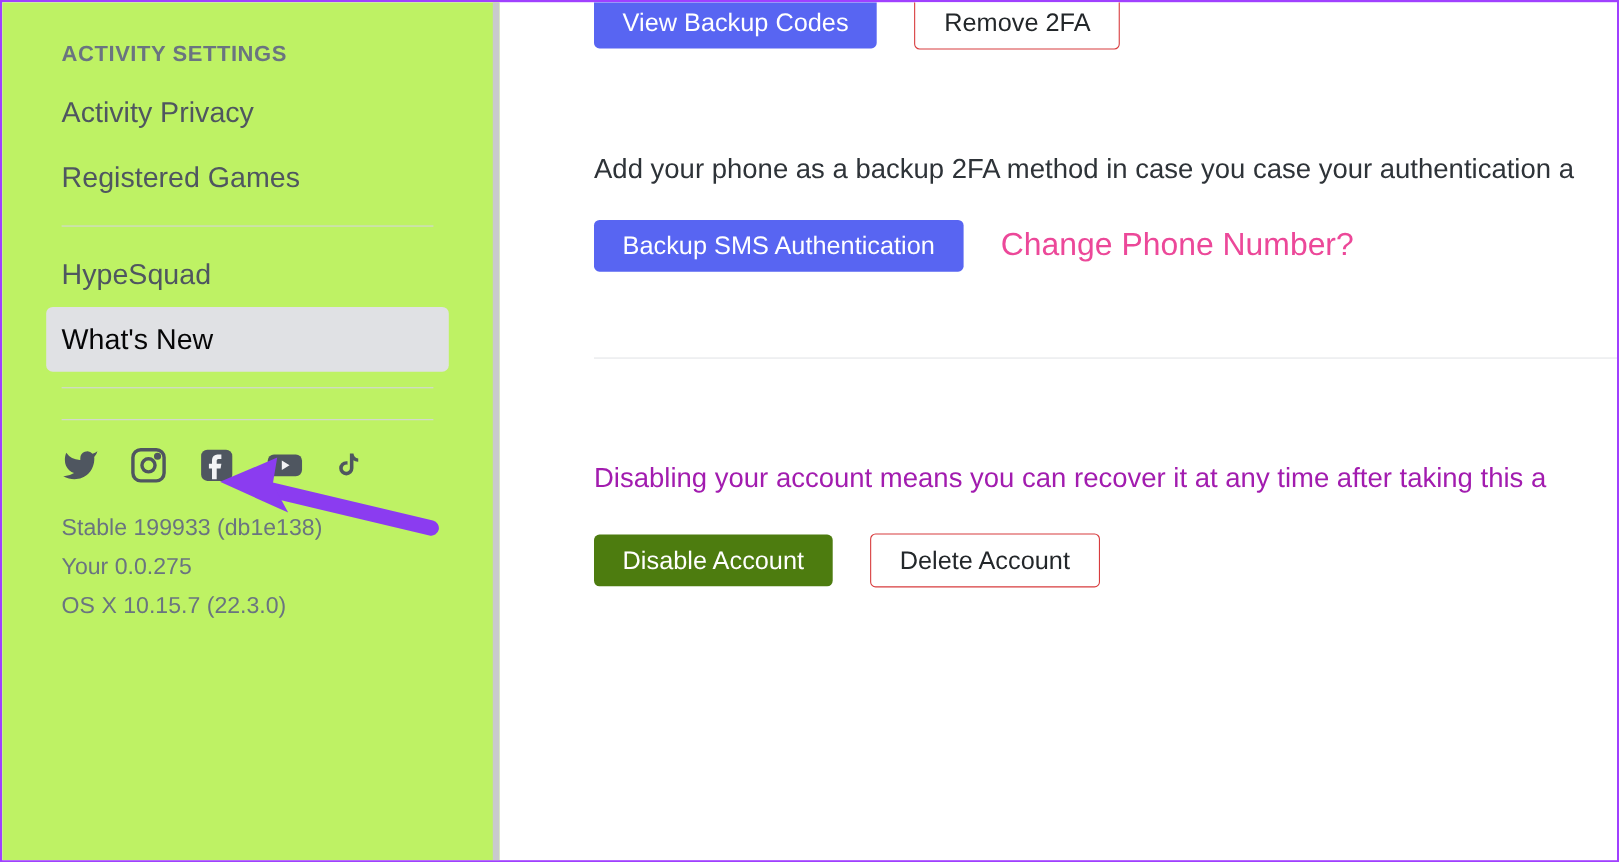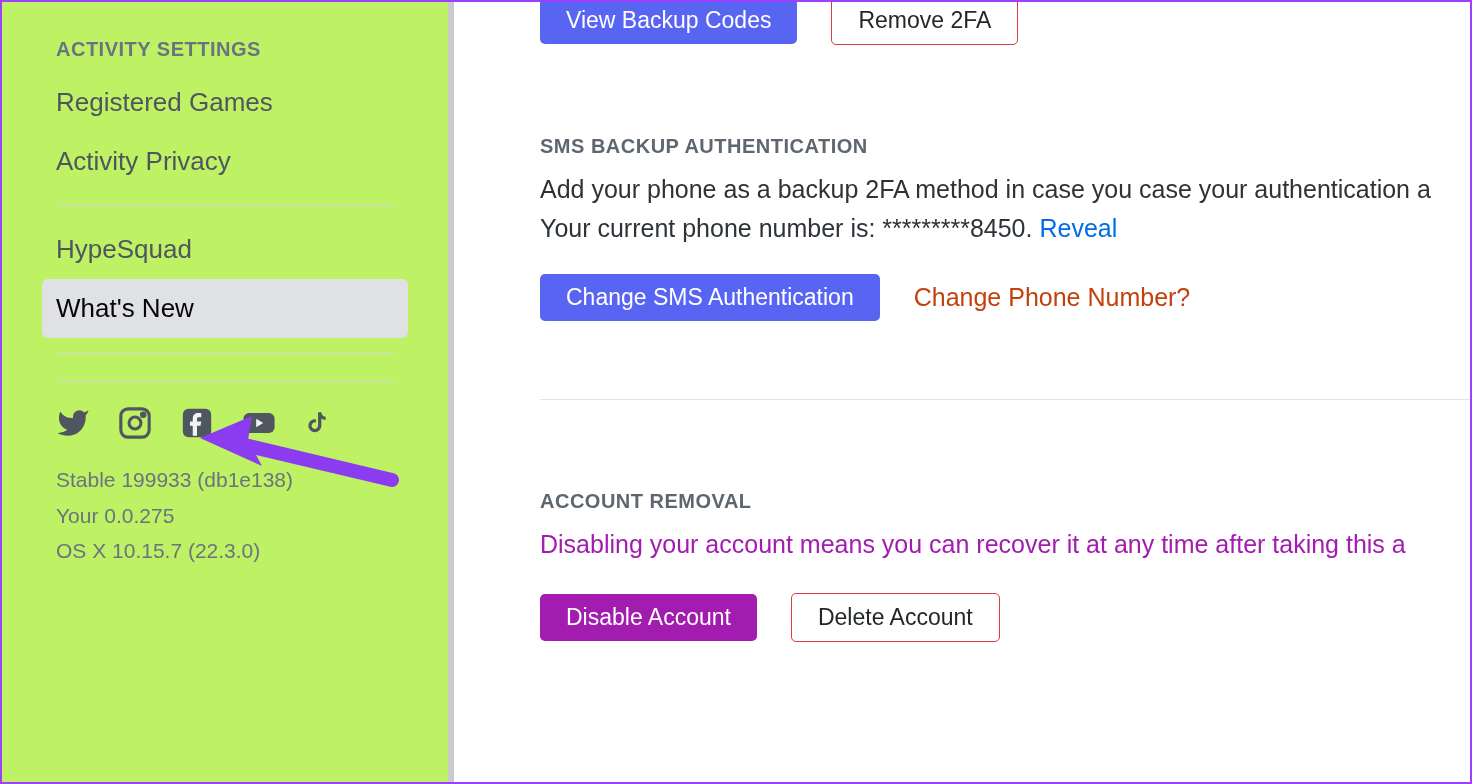--- a/index.html
+++ b/index.html
@@ -80,53 +80,53 @@
     justify-content: center;
     padding: 10px 26px;
     font-size: 23px;
     font-weight: 500;
     border-radius: 5px;
     cursor: pointer;
     border: none;
     white-space: nowrap;
   }
   .btn-primary { background: #5865f2; color: #fff; }
-  .btn-danger { background: #a21caf; color: #fff; }
+  .btn-danger { background: #4d7c0f; color: #fff; }
   .btn-outline-danger { background: #fff; color: #23272a; border: 1.5px solid #d83c3e; }
   .btn-row { display:flex; gap: 34px; align-items:center; }
   .top-btn-row { margin-top: -6px; }
   .section { margin-top: 90px; }
   .section-title {
     font-size: 20px;
     font-weight: 800;
     letter-spacing: 0.5px;
     text-transform: uppercase;
     color: #5e6670;
     margin-bottom: 12px;
   }
   .body-text { font-size: 25px; color: #2e3338; line-height: 1.55; }
   .body-text.secondary { color: #a21caf; }
   .link { color: #006ce7; cursor: pointer; }
-  .muted-link { color: #c2410c; font-size: 25px; cursor: pointer; }
+  .muted-link { color: #ec4899; font-size: 29px; cursor: pointer; }
   .hr-main { height: 1px; background: #e3e5e8; margin-top: 78px; }
   .arrow {
     position: absolute;
     left: 190px;
     top: 408px;
     pointer-events: none;
   }
 </style>
 </head>
 <body>
 
 <div class="container">
   <div class="sidebar">
     <div class="section-header">Activity Settings</div>
+    <div class="nav-item">Activity Privacy</div>
     <div class="nav-item">Registered Games</div>
-    <div class="nav-item">Activity Privacy</div>
     <div class="divider"></div>
     <div class="nav-item">HypeSquad</div>
     <div class="nav-item selected">What's New</div>
     <div class="divider"></div>
     <div class="divider"></div>
     <div class="social-row">
       <svg viewBox="0 0 24 24" fill="currentColor">
           <path d="M23 3a10.9 10.9 0 01-3.14 1.53 4.48 4.48 0 00-7.86 3v1A10.66 10.66 0 013 4s-4 9 5 13a11.64 11.64 0 01-7 2c9 5 20 0 20-11.5a4.5 4.5 0 00-.08-.83A7.72 7.72 0 0023 3z"></path>
         </svg>
       <svg viewBox="0 0 24 24" fill="none" stroke="currentColor" stroke-width="2.2">
@@ -153,36 +153,30 @@
     </div>
   </div>
 
   <div class="main">
     <div class="btn-row top-btn-row">
       <button class="btn btn-primary">View Backup Codes</button>
       <button class="btn btn-outline-danger">Remove 2FA</button>
     </div>
 
     <div class="section">
-      <div class="section-title">SMS Backup Authentication</div>
       <div class="body-text">Add your phone as a backup 2FA method in case you case your authentication a</div>
-      <div class="body-text">
-        <span>Your current phone number is: </span><span>*********8450.</span>
-        <span class="link">Reveal</span>
-      </div>
       <div class="btn-row" style="margin-top:26px;">
-        <button class="btn btn-primary">Change SMS Authentication</button>
+        <button class="btn btn-primary">Backup SMS Authentication</button>
         <span class="muted-link">Change Phone Number?</span>
       </div>
     </div>
 
     <div class="hr-main"></div>
 
     <div class="section">
-      <div class="section-title">Account Removal</div>
       <div class="body-text secondary">Disabling your account means you can recover it at any time after taking this a</div>
       <div class="btn-row" style="margin-top:30px;">
         <button class="btn btn-danger">Disable Account</button>
         <button class="btn btn-outline-danger">Delete Account</button>
       </div>
     </div>
   </div>
 </div>
 
 <svg class="arrow" width="210" height="90" viewBox="0 0 210 90">

